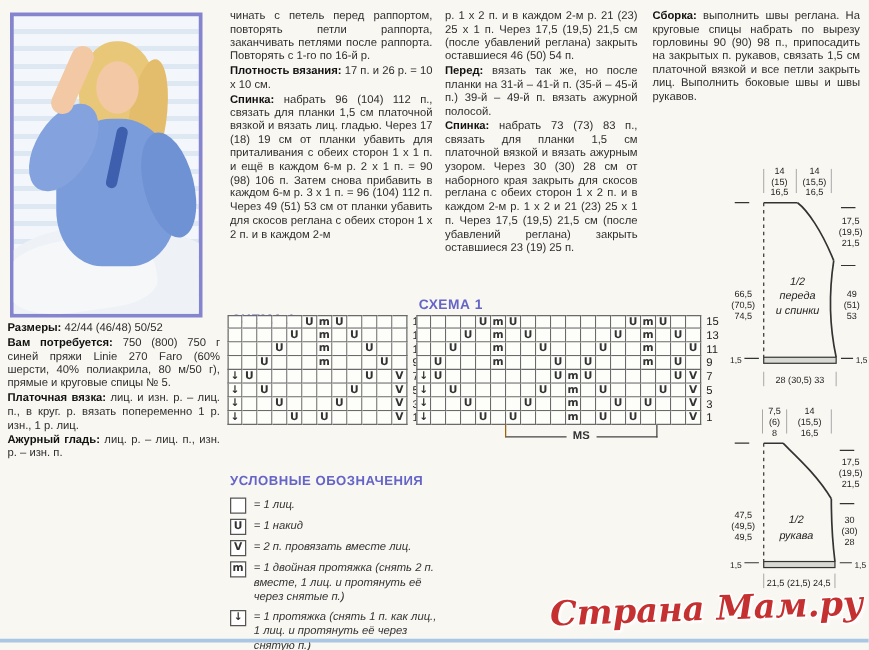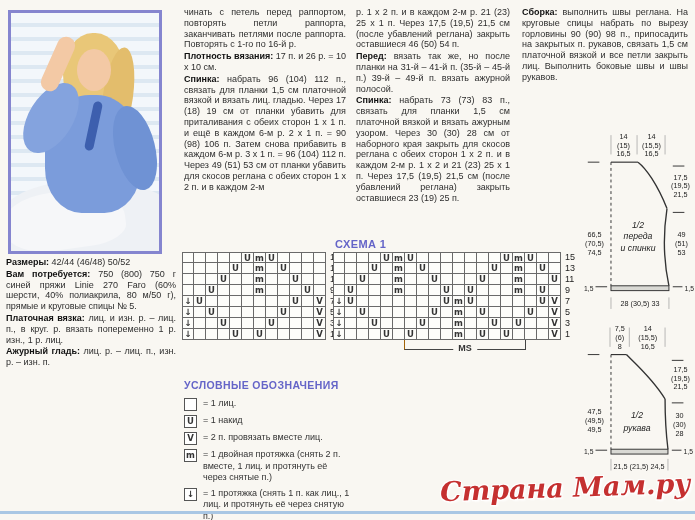--- a/index.html
+++ b/index.html
@@ -54,21 +54,21 @@
   .ms-label{position:absolute;left:50%;top:3px;transform:translateX(-50%);
             background:#f9f7f2;padding:0 5px;font-size:9px;font-weight:bold;color:#333;line-height:10px;}
 
   
   .legend{position:absolute;left:184px;top:379px;width:168px;}
   .legend-title{font-size:10.5px;font-weight:bold;color:#6565c8;letter-spacing:.4px;margin-bottom:7px;}
   .litem{display:flex;align-items:flex-start;margin-bottom:4px;}
   .sym{flex:0 0 auto;width:11px;height:11px;border:1px solid #555;background:#fff;
        font-size:8.5px;font-weight:bold;color:#333;text-align:center;line-height:11px;
        margin-right:6px;font-family:"DejaVu Sans",sans-serif;}
-  .ltext{font-size:9px;color:#333;line-height:11.5px;}
+  .ltext{font-size:9px;font-style:italic;color:#333;line-height:11.5px;}
 
   
   svg text{font-family:"Liberation Sans",sans-serif;font-size:7.5px;fill:#222;}
   svg .part{font-style:italic;font-size:9px;fill:#222;}
   #schem1{position:absolute;left:582px;top:126px;}
   #schem2{position:absolute;left:582px;top:320px;}
 
   
   .bottom-rule{position:absolute;left:0;top:511px;width:695px;height:3px;background:#a9c7e4;}
   .watermark{position:absolute;right:5px;top:472px;font-family:"DejaVu Serif",serif;

